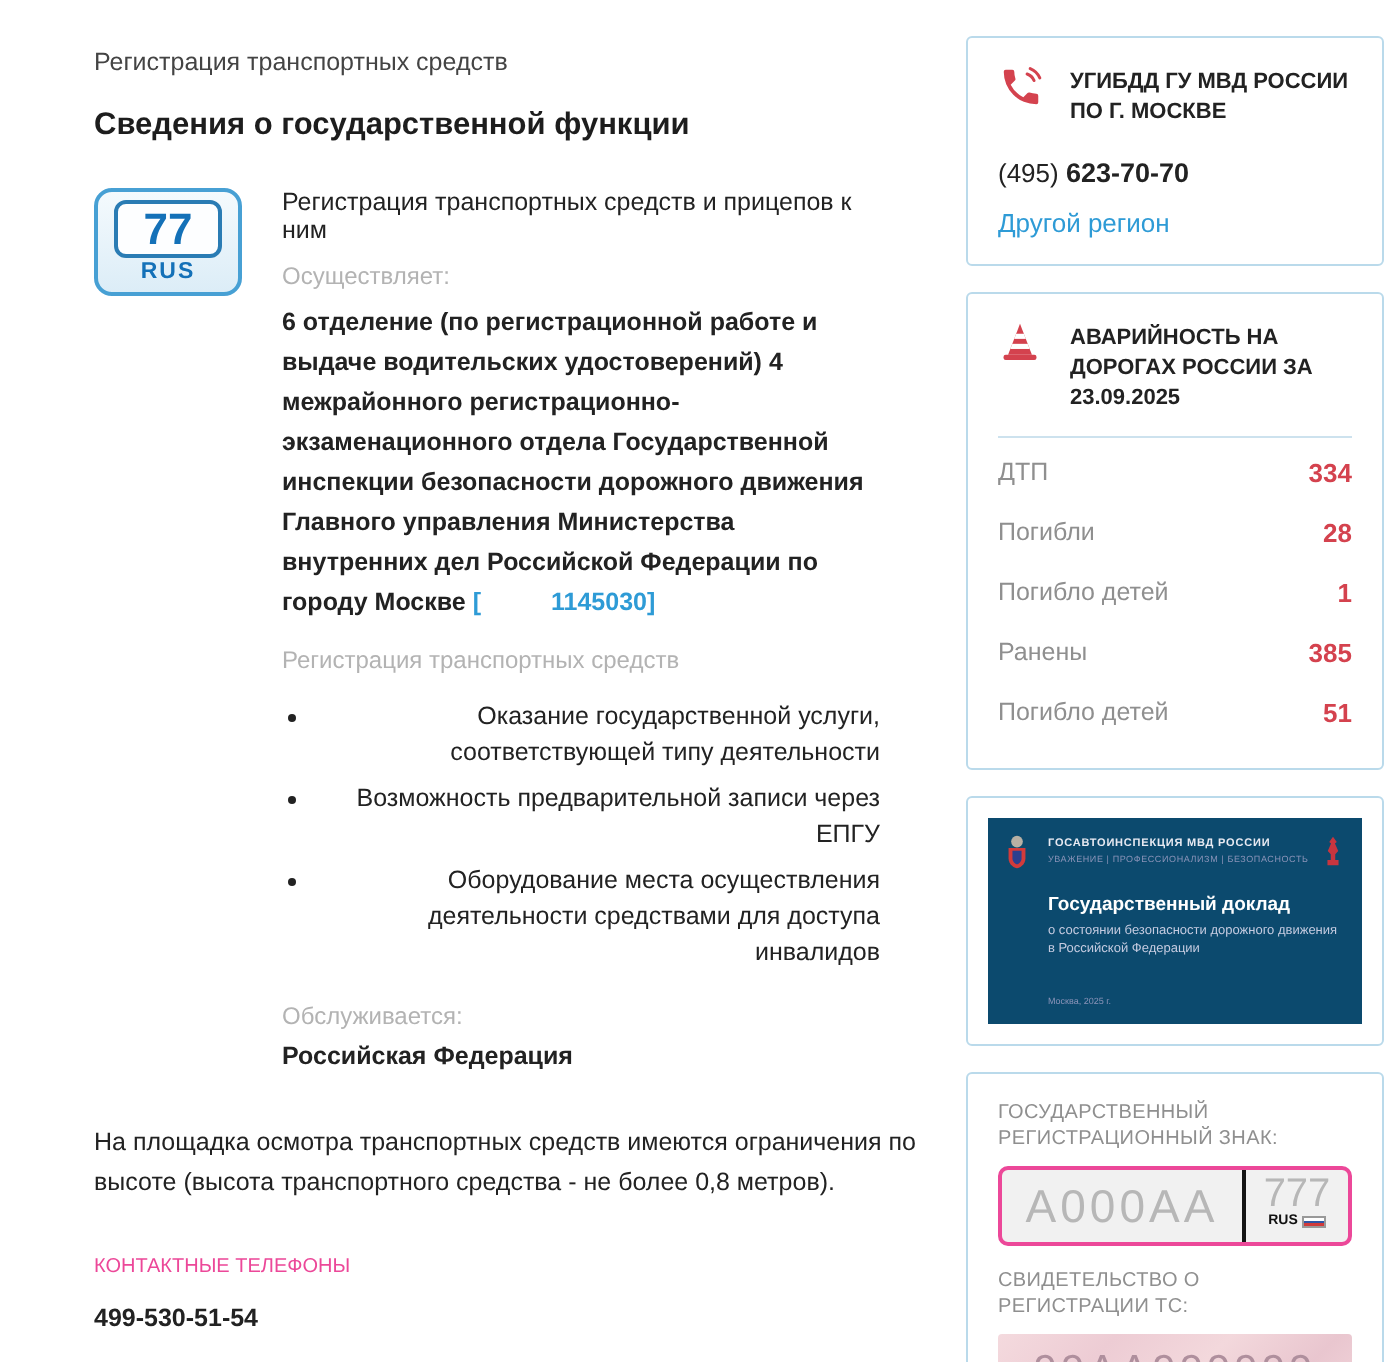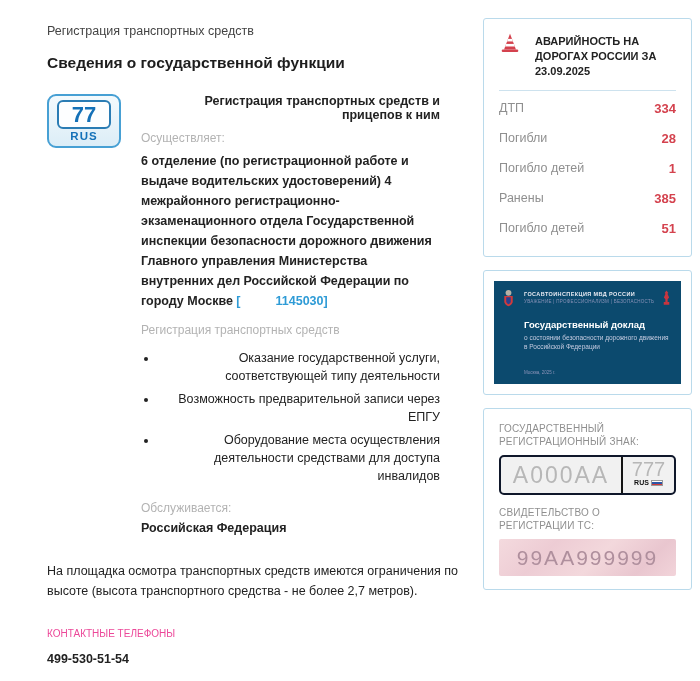--- a/index.html
+++ b/index.html
@@ -15,21 +15,21 @@
   .page-title { font-size:15.5px; font-weight:bold; color:#1d1d1d; margin-bottom:22px; }
 
   .fn-block { display:flex; gap:20px; }
   .region-badge { width:74px; height:54px; flex:none; border:2px solid #47a0d4; border-radius:9px;
     background:linear-gradient(#f4fafd,#dcedf7); text-align:center; padding-top:4px; }
   .region-badge .num { width:54px; height:29px; margin:0 auto; border:2px solid #2a7cb4; border-radius:6px;
     background:#fdfeff; font-size:22px; font-weight:bold; color:#1471b8; line-height:26px; }
   .region-badge .rus { font-size:11.5px; font-weight:bold; color:#1471b8; letter-spacing:1px; margin-top:1px; }
 
   .fn-content { width:332px; }
-  .fn-title { font-weight:bold; color:#222; margin-bottom:9px;text-align:right; }
+  .fn-title { font-weight:normal; color:#222; margin-bottom:9px; }
   .gray-label { color:#b3b3b3; font-size:12px; margin-bottom:6px; }
   .dept { font-weight:bold; color:#222; line-height:20px; }
   .dept .ref-link { color:#2e9bd6; cursor:pointer;padding-left:35px; }
   .dept .bracket { color:#2e9bd6; }
   .fn-subtitle { color:#b3b3b3; font-size:12px; margin-top:12px; }
   .fn-bullets { margin:12px 0 0 17px; }
   .fn-bullets li { line-height:18px; margin-bottom:5px; color:#222;text-align:right; }
   .served-label { margin-top:16px; }
   .served-value { font-weight:bold; color:#222; margin-top:4px; }
 
@@ -56,21 +56,21 @@
   .report-banner { background:#0c4a6e; height:103px; position:relative; padding:10px 12px 10px 30px; }
   .rb-org { color:#e8eaf2; font-size:5.5px; font-weight:bold; letter-spacing:.4px; }
   .rb-motto { color:#8a93b8; font-size:4.5px; margin-top:2px; letter-spacing:.3px; }
   .rb-title { color:#fff; font-size:9.5px; font-weight:bold; margin-top:15px; }
   .rb-subtitle { color:#c5cbe0; font-size:6.5px; line-height:9px; margin-top:3px; white-space:pre-line; }
   .rb-footer { position:absolute; left:30px; bottom:9px; color:#8a93b8; font-size:4.5px; }
   .rb-emblem { position:absolute; left:8px; top:8px; }
   .rb-figure { position:absolute; right:10px; top:9px; }
 
   .fines-label { color:#8f8f8f; font-size:10px; line-height:13px; letter-spacing:.2px; }
-  .plate { margin-top:7px; border:2px solid #0f172a; border-radius:5px; height:40px;
+  .plate { margin-top:7px; border:2px solid #ec4899; border-radius:5px; height:40px;
            display:flex; background:#f1f1f1; overflow:hidden; }
   .plate-left { flex:1; display:flex; align-items:center; }
   .plate-left input { width:100%; border:none; outline:none; background:transparent; text-align:center;
     font-family:"Liberation Sans", sans-serif; font-size:23px; color:#9e9e9e; letter-spacing:2px; }
   .plate-left input::placeholder { color:#b7b7b7; }
   .plate-right { width:53px; flex:none; border-left:2px solid #141414; text-align:center; padding-top:1px; }
   .plate-right input { width:100%; border:none; outline:none; background:transparent; text-align:center;
     font-family:"Liberation Sans", sans-serif; font-size:20px; color:#9e9e9e; line-height:20px; }
   .plate-right input::placeholder { color:#b7b7b7; }
   .plate-rus { font-size:7px; font-weight:bold; color:#111; display:flex; align-items:center;
@@ -109,29 +109,42 @@
         <ul class="fn-bullets">
           <li>Оказание государственной услуги, соответствующей типу деятельности</li>
           <li>Возможность предварительной записи через ЕПГУ</li>
           <li>Оборудование места осуществления деятельности средствами для доступа инвалидов</li>
         </ul>
         <div class="gray-label served-label">Обслуживается:</div>
         <div class="served-value">Российская Федерация</div>
       </div>
     </div>
 
-    <p class="note">На площадка осмотра транспортных средств имеются ограничения по высоте (высота транспортного средства - не более 2,7 метров).</p>
+    <p class="note">На площадка осмотра транспортных средств имеются ограничения по высоте (высота транспортного средства - не более 0,8 метров).</p>
 
     <div class="section-heading">КОНТАКТНЫЕ ТЕЛЕФОНЫ</div>
     <div class="phone-main">499-530-51-54</div>
 
   </div>
 
   <div class="sidebar">
 
+    <div class="side-box">
+      <div class="box-head">
+        <span class="icon-wrap">
+          <svg viewBox="0 0 24 24" width="23" height="23">
+              <path fill="#d4424e" d="M20 15.5c-1.25 0-2.45-.2-3.57-.57a1 1 0 0 0-1.02.24l-2.2 2.2a15.05 15.05 0 0 1-6.59-6.59l2.2-2.21a.96.96 0 0 0 .25-1A11.36 11.36 0 0 1 8.5 4 1 1 0 0 0 7.5 3H4a1 1 0 0 0-1 1 17 17 0 0 0 17 17 1 1 0 0 0 1-1v-3.5a1 1 0 0 0-1-1z"></path>
+              <path fill="none" stroke="#d4424e" stroke-width="1.6" stroke-linecap="round" d="M15.2 5.2a6 6 0 0 1 3.6 3.4M16.8 2.4a9.5 9.5 0 0 1 5 4.8"></path>
+            </svg>
+        </span>
+        <div class="box-title">УГИБДД ГУ МВД РОССИИ ПО Г. МОСКВЕ</div>
+      </div>
+      <div class="office-phone"><span>(495) </span><b>623-70-70</b></div>
+      <div class="region-link">Другой регион</div>
+    </div>
 
     <div class="side-box">
       <div class="box-head">
         <span class="icon-wrap">
           <svg viewBox="0 0 24 24" width="22" height="22">
               <defs>
                 <clipPath id="coneclip">
                   <path d="M12 2 L18.5 19 H5.5 Z"></path>
                 </clipPath>
               </defs>

